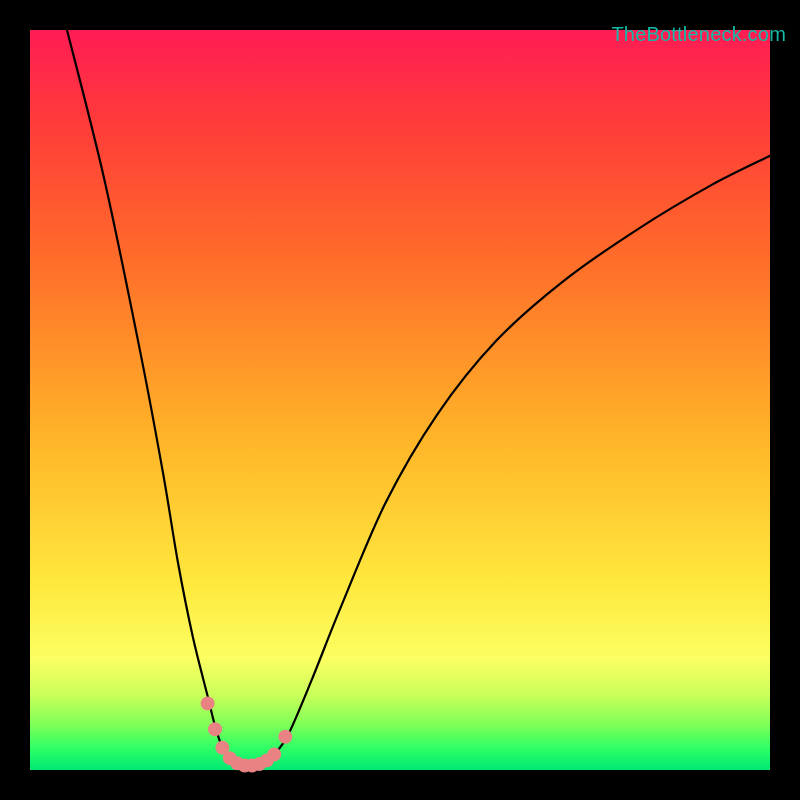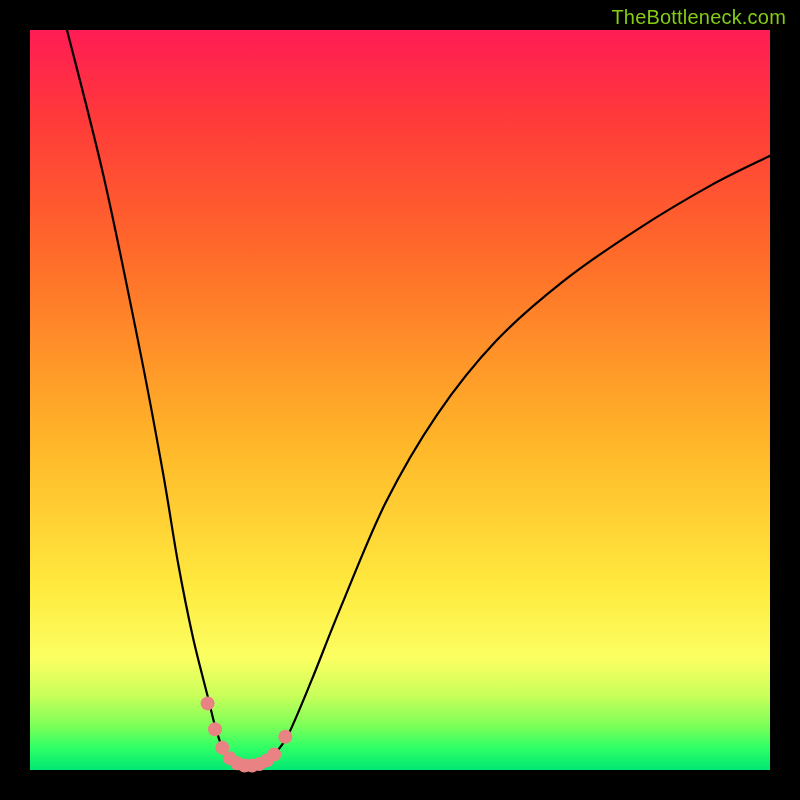--- a/index.html
+++ b/index.html
@@ -31,23 +31,23 @@
       #ffe93e 75%,
       #fbff62 85%,
       #c8ff5a 90%,
       #7dff58 94%,
       #2fff66 97%,
       #00e874 100%
     );
   }
   .watermark {
     position: absolute;
-    top: 6px;
+    top: 23px;
     right: 14px;
-    color: #84cc16;
+    color: #14b8a6;
     font-size: 20px;
     letter-spacing: 0.2px;
     font-weight: 500;
     user-select: none;
   }
   svg.curve {
     position: absolute;
     inset: 0;
     width: 100%;
     height: 100%;

